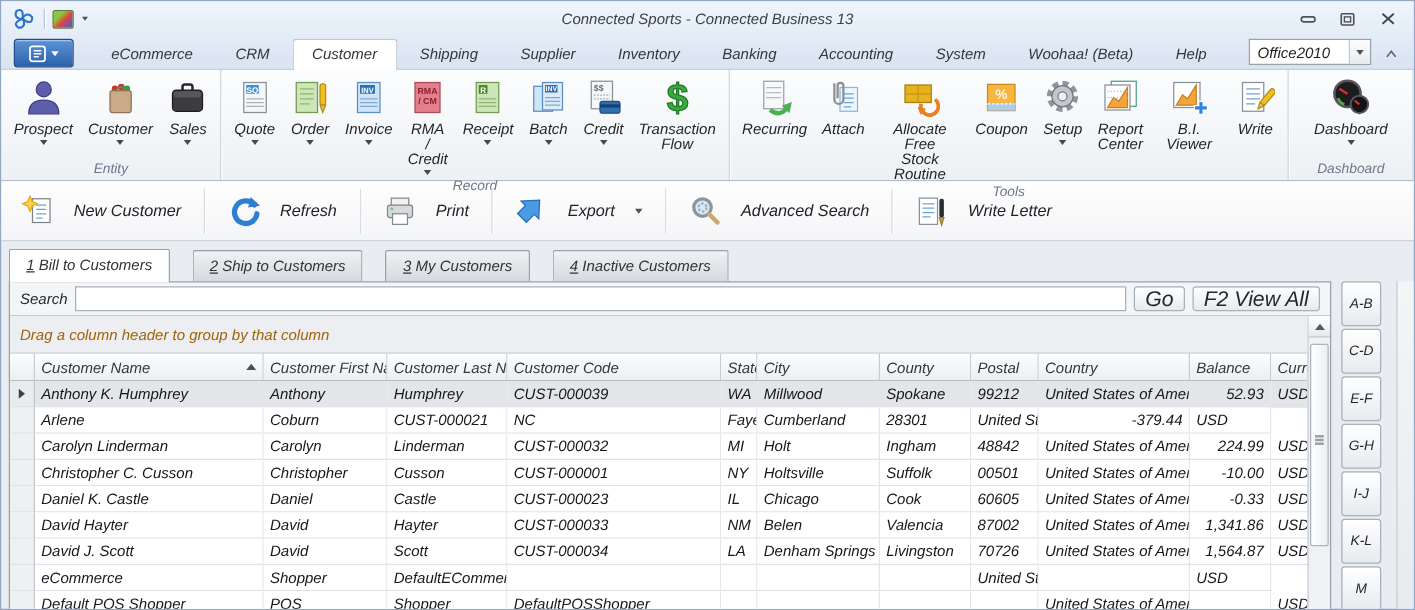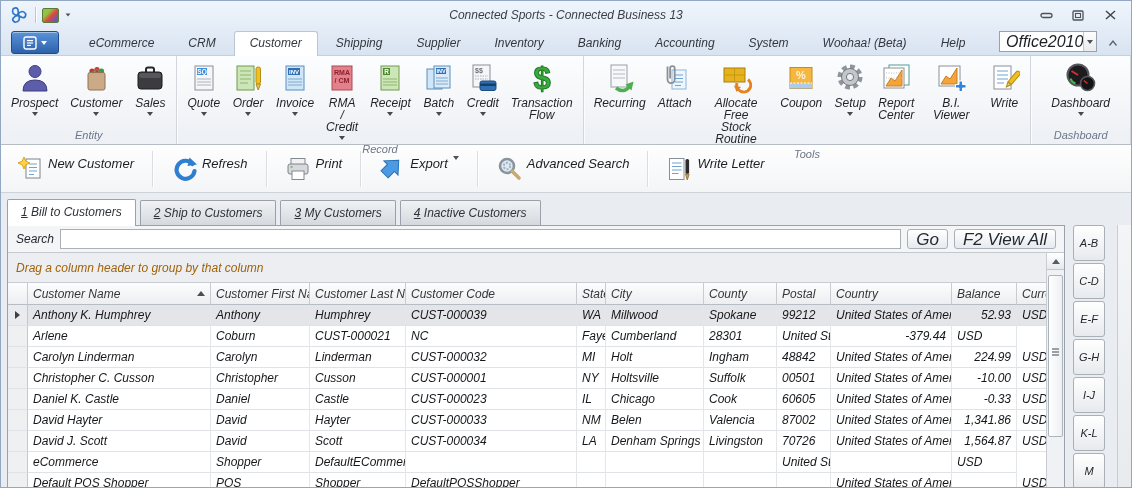--- a/index.html
+++ b/index.html
@@ -17,42 +17,42 @@
   .winbtns{margin-left:auto;display:flex;gap:14px;align-items:center;padding-right:6px;}
   .winbtn{width:18px;height:14px;display:flex;align-items:center;justify-content:center;cursor:default;}
   .menurow{height:26px;display:flex;align-items:flex-end;padding:0 8px;border-bottom:1px solid #c7cfd9;}
   .appbtn{width:46px;height:21px;margin:0 14px 1px 2px;border-radius:3px;display:flex;align-items:center;justify-content:center;gap:4px;
           background:linear-gradient(#5a93d8,#2d62ab);border:1px solid #1f4d8c;box-shadow:inset 0 1px 0 rgba(255,255,255,.45);}
   .mtabs{display:flex;align-items:flex-end;gap:2px;flex:1;}
   .mtab{padding:4px 15px 5px;font-size:12px;color:#33373d;border:1px solid transparent;border-bottom:none;border-radius:3px 3px 0 0;}
   .mtab.active{background:#fff;border-color:#bcc5d0;position:relative;margin-bottom:-1px;padding-bottom:6px;}
   .themebox{display:flex;align-items:center;margin:0 6px 3px 0;}
   .themesel{display:flex;align-items:center;width:96px;height:19px;background:#fff;border:1px solid #98a1ac;}
-  .themesel .txt{flex:1;font-size:16px;padding-left:6px;}
+  .themesel .txt{flex:1;font-size:12px;padding-left:6px;}
   .themesel .dd{width:16px;height:100%;border-left:1px solid #c3c9d0;display:flex;align-items:center;justify-content:center;background:linear-gradient(#fdfdfe,#e8ebef);}
   .collapse-btn{width:20px;height:19px;margin-bottom:3px;display:flex;align-items:center;justify-content:center;}
   .tri-down{width:0;height:0;border-left:3.5px solid transparent;border-right:3.5px solid transparent;border-top:4px solid #4c5258;}
   
   .ribbon{height:88px;background:linear-gradient(#fcfdfe,#edf0f4);border-bottom:1px solid #b6bdc7;display:flex;align-items:stretch;}
   .rgroup{display:flex;flex-direction:column;border-right:1px solid #d2d7de;box-shadow:1px 0 0 #fbfcfd;}
   .ritems{flex:1;display:flex;align-items:flex-start;padding:4px 4px 0;}
   .glabel{text-align:center;font-size:11px;color:#6c7789;padding:1px 0 3px;}
   .ritem{display:flex;flex-direction:column;align-items:center;padding:2px 6px;border-radius:3px;}
   .ricon{width:32px;height:32px;display:block;}
   .rlabel{font-size:12px;line-height:12px;margin-top:3px;text-align:center;white-space:pre-line;color:#1f2226;}
   .darr{width:0;height:0;border-left:3.5px solid transparent;border-right:3.5px solid transparent;border-top:4px solid #45494e;margin-top:3px;}
   
   .toolbar{height:47px;background:linear-gradient(#fefefe,#f4f5f7);border-bottom:1px solid #cdd3d9;
            display:flex;align-items:center;padding:0 4px;}
-  .titem{display:flex;gap:5px;padding:6px 12px;font-size:13px;border-radius:3px;}
+  .titem{display:flex;align-items:center;gap:16px;padding:6px 12px;font-size:13px;border-radius:3px;}
   .tsep{width:1px;height:36px;background:#dadde1;box-shadow:1px 0 0 #fff;margin:0 6px;}
   .ticon{width:26px;height:26px;display:block;}
   
   .workspace{padding:5px 0 0 6px;}
-  .vtabs{display:flex;align-items:flex-end;gap:4px;height:27px;}
+  .vtabs{display:flex;align-items:flex-end;gap:18px;height:27px;}
   .vtab{padding:5px 13px 5px;font-size:12px;color:#2e3338;border:1px solid #9aa1aa;border-bottom:none;border-radius:2px 2px 0 0;
         background:linear-gradient(#f0f2f4,#d5d9de);}
   .vtab.active{background:#fff;position:relative;margin-bottom:-1px;padding-bottom:7px;z-index:3;}
   .vtab .acc{text-decoration:underline;}
   
   .main{display:flex;align-items:flex-start;}
   .panel{width:1056px;border:1px solid #9aa1aa;background:#f4f5f7;position:relative;z-index:2;}
   .searchrow{height:26px;display:flex;align-items:center;gap:6px;padding:0 8px;}
   .searchrow label{font-size:12px;color:#24282d;}
   .searchrow input{flex:1;height:18px;border:1px solid #a9b0b8;background:#fff;font:inherit;font-size:12px;padding:0 4px;outline:none;}

